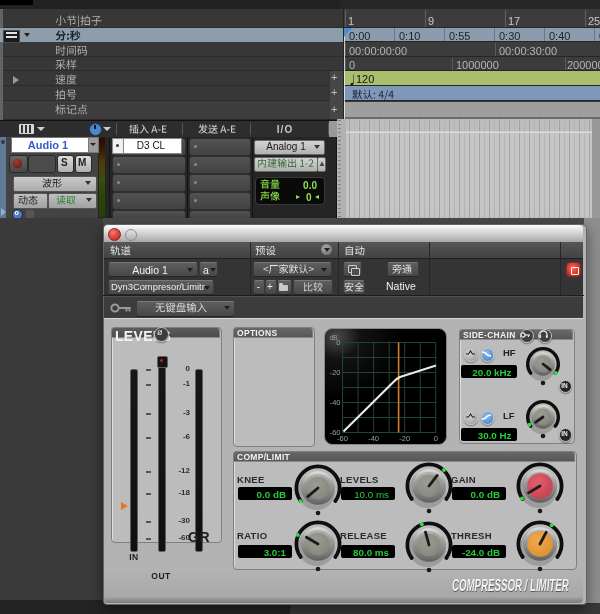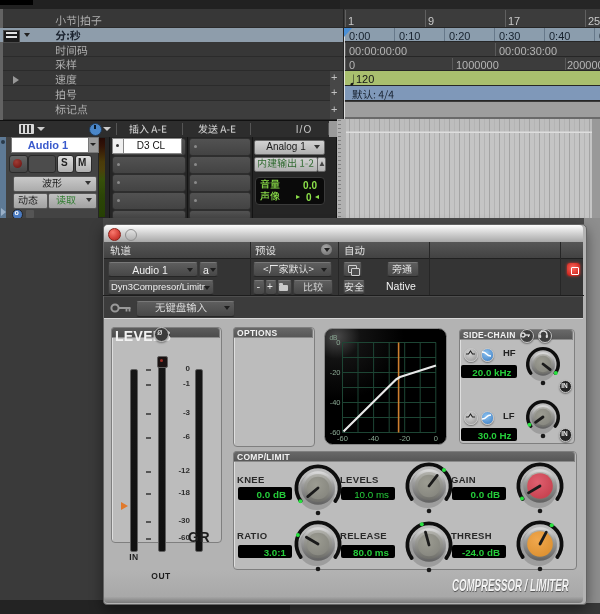--- a/index.html
+++ b/index.html
@@ -75,21 +75,21 @@
 <div class="a" style="left:425px;top:10px;width:1px;height:17px;background:#606060"></div>
 <div class="tx" style="left:428px;top:15px;font-size:11px;color:#c9c9c9">9</div>
 <div class="a" style="left:505px;top:10px;width:1px;height:17px;background:#606060"></div>
 <div class="tx" style="left:508px;top:15px;font-size:11px;color:#c9c9c9">17</div>
 <div class="a" style="left:585px;top:10px;width:1px;height:17px;background:#606060"></div>
 <div class="tx" style="left:588px;top:15px;font-size:11px;color:#c9c9c9">25</div>
 <div class="tx" style="left:349px;top:30px;font-size:11px;color:#17222e">0:00</div>
 <div class="a" style="left:394px;top:28px;width:1px;height:13px;background:#66788a"></div>
 <div class="tx" style="left:399px;top:30px;font-size:11px;color:#17222e">0:10</div>
 <div class="a" style="left:444px;top:28px;width:1px;height:13px;background:#66788a"></div>
-<div class="tx" style="left:449px;top:30px;font-size:11px;color:#17222e">0:20</div>
+<div class="tx" style="left:449px;top:30px;font-size:11px;color:#17222e">0:55</div>
 <div class="a" style="left:494px;top:28px;width:1px;height:13px;background:#66788a"></div>
 <div class="tx" style="left:499px;top:30px;font-size:11px;color:#17222e">0:30</div>
 <div class="a" style="left:544px;top:28px;width:1px;height:13px;background:#66788a"></div>
 <div class="tx" style="left:549px;top:30px;font-size:11px;color:#17222e">0:40</div>
 <div class="a" style="left:594px;top:28px;width:1px;height:13px;background:#66788a"></div>
 <div class="tx" style="left:599px;top:30px;font-size:11px;color:#17222e">0:50</div>
 <div class="a" style="left:344px;top:28px;width:256px;height:14px;overflow:hidden"></div>
 <div class="a" style="left:345px;top:43px;width:1px;height:13px;background:#5a5a5a"></div>
 <div class="a" style="left:495px;top:43px;width:1px;height:13px;background:#5a5a5a"></div>
 <div class="tx" style="left:349px;top:45px;font-size:11px;color:#b5b5b5">00:00:00:00</div>
@@ -145,21 +145,21 @@
 <div class="a" style="left:116px;top:123px;width:1px;height:12px;background:#555"></div>
 <div class="a" style="left:182px;top:123px;width:1px;height:12px;background:#555"></div>
 <div class="a" style="left:250px;top:123px;width:1px;height:12px;background:#555"></div>
 <div class="a" style="left:328px;top:123px;width:1px;height:12px;background:#555"></div>
 <svg style="position:absolute;left:129.0px;top:124.0px" width="38" height="11" viewBox="0 -8.80 38.04 11.00">
     <path fill="#c8c8c8" d="M7.4 -2.5V-1.7H8.3V-0.5H7.0V-5.2H9.5V-6.1H7.0V-7.2C7.8 -7.3 8.5 -7.5 9.1 -7.6L8.6 -8.4C7.5 -8.1 5.6 -7.8 4.0 -7.8C4.1 -7.5 4.2 -7.2 4.2 -7.0C4.8 -7.0 5.5 -7.1 6.2 -7.1V-6.1H3.7V-5.2H6.2V-0.5H4.8V-1.7H5.8V-2.5H4.8V-3.6C5.1 -3.7 5.5 -3.8 5.9 -3.9L5.5 -4.7C5.0 -4.5 4.4 -4.3 3.9 -4.1V0.8H4.8V0.4H8.3V0.9H9.2V-4.4H7.4V-3.6H8.3V-2.5ZM1.5 -8.4V-6.5H0.5V-5.6H1.5V-3.5L0.3 -3.2L0.5 -2.3L1.5 -2.6V-0.2C1.5 -0.1 1.5 -0.1 1.4 -0.1C1.3 -0.1 1.0 -0.1 0.7 -0.1C0.8 0.2 0.9 0.6 0.9 0.8C1.5 0.8 1.8 0.8 2.1 0.6C2.3 0.5 2.4 0.2 2.4 -0.2V-2.9L3.5 -3.2L3.4 -4.0L2.4 -3.8V-5.6H3.3V-6.5H2.4V-8.4Z M12.8 -7.5C13.5 -7.0 14.0 -6.5 14.4 -5.9C13.8 -3.1 12.6 -1.1 10.4 -0.0C10.6 0.2 11.1 0.6 11.2 0.8C13.2 -0.4 14.4 -2.2 15.2 -4.6C16.3 -2.7 17.1 -0.5 19.2 0.8C19.3 0.5 19.5 -0.1 19.7 -0.3C16.4 -2.3 16.6 -6.0 13.4 -8.3Z M22.2 0.0H23.4L24.1 -2.1H26.6L27.2 0.0H28.5L26.0 -7.4H24.7ZM24.3 -3.0 24.6 -4.0C24.9 -4.8 25.1 -5.6 25.3 -6.5H25.4C25.6 -5.6 25.8 -4.8 26.1 -4.0L26.3 -3.0Z M28.9 -2.4H31.6V-3.2H28.9Z M33.0 0.0H37.5V-1.0H34.2V-3.4H36.9V-4.3H34.2V-6.4H37.4V-7.4H33.0Z"></path>
   </svg>
 <svg style="position:absolute;left:198.0px;top:124.0px" width="38" height="11" viewBox="0 -8.80 38.04 11.00">
     <path fill="#c8c8c8" d="M6.7 -7.9C7.1 -7.5 7.7 -6.8 7.9 -6.4L8.7 -6.9C8.4 -7.3 7.9 -7.9 7.4 -8.3ZM1.4 -5.1C1.5 -5.3 1.9 -5.3 2.5 -5.3H3.8C3.2 -3.3 2.1 -1.7 0.2 -0.7C0.5 -0.5 0.8 -0.1 1.0 0.1C2.2 -0.7 3.1 -1.6 3.8 -2.8C4.2 -2.1 4.7 -1.6 5.2 -1.1C4.3 -0.6 3.4 -0.2 2.4 0.0C2.6 0.2 2.8 0.6 2.9 0.9C4.0 0.6 5.0 0.1 5.9 -0.5C6.8 0.1 7.9 0.6 9.1 0.9C9.2 0.6 9.5 0.2 9.7 0.0C8.5 -0.2 7.5 -0.6 6.7 -1.1C7.5 -1.9 8.2 -2.8 8.6 -4.1L8.0 -4.4L7.8 -4.4H4.6C4.7 -4.7 4.8 -5.0 4.9 -5.3H9.4V-6.2H5.2C5.3 -6.9 5.4 -7.6 5.5 -8.3L4.5 -8.5C4.4 -7.7 4.2 -6.9 4.1 -6.2H2.4C2.7 -6.8 3.0 -7.4 3.2 -8.0L2.2 -8.2C2.0 -7.4 1.6 -6.6 1.5 -6.4C1.4 -6.2 1.2 -6.0 1.1 -6.0C1.2 -5.8 1.3 -5.3 1.4 -5.1ZM5.9 -1.7C5.3 -2.2 4.8 -2.8 4.4 -3.5H7.3C7.0 -2.8 6.5 -2.1 5.9 -1.7Z M10.7 -7.9C11.2 -7.3 11.8 -6.5 12.1 -6.0L12.9 -6.5C12.6 -7.0 12.0 -7.8 11.5 -8.3ZM14.1 -8.1C14.4 -7.7 14.7 -7.0 14.9 -6.6H13.5V-5.8H15.8V-4.6V-4.5H13.2V-3.6H15.6C15.4 -2.8 14.8 -1.9 13.2 -1.3C13.4 -1.1 13.7 -0.8 13.9 -0.6C15.2 -1.2 16.0 -2.0 16.4 -2.8C17.2 -2.1 18.0 -1.2 18.5 -0.7L19.1 -1.4C18.6 -1.9 17.6 -2.9 16.8 -3.6H19.5V-4.5H16.7V-4.6V-5.8H19.2V-6.6H17.9C18.1 -7.1 18.5 -7.7 18.8 -8.2L17.8 -8.4C17.6 -7.9 17.2 -7.2 16.9 -6.6H15.1L15.8 -6.9C15.6 -7.3 15.2 -8.0 14.9 -8.4ZM12.6 -5.1H10.4V-4.2H11.7V-1.2C11.2 -1.1 10.7 -0.6 10.2 -0.0L10.8 0.9C11.3 0.2 11.7 -0.4 12.0 -0.4C12.2 -0.4 12.6 -0.1 13.0 0.2C13.8 0.6 14.6 0.7 15.9 0.7C17.0 0.7 18.8 0.7 19.5 0.6C19.5 0.3 19.6 -0.2 19.8 -0.4C18.7 -0.3 17.1 -0.2 16.0 -0.2C14.8 -0.2 13.9 -0.3 13.2 -0.7C12.9 -0.8 12.7 -1.0 12.6 -1.1Z M22.2 0.0H23.4L24.1 -2.1H26.6L27.2 0.0H28.5L26.0 -7.4H24.7ZM24.3 -3.0 24.6 -4.0C24.9 -4.8 25.1 -5.6 25.3 -6.5H25.4C25.6 -5.6 25.8 -4.8 26.1 -4.0L26.3 -3.0Z M28.9 -2.4H31.6V-3.2H28.9Z M33.0 0.0H37.5V-1.0H34.2V-3.4H36.9V-4.3H34.2V-6.4H37.4V-7.4H33.0Z"></path>
   </svg>
-<div class="tx" style="left:304px;top:124px;font-size:10px;font-weight:normal;color:#c8c8c8;transform:translateX(-50%);letter-spacing:1px">I/O</div>
+<div class="tx" style="left:285px;top:124px;font-size:10px;font-weight:bold;color:#c8c8c8;transform:translateX(-50%);letter-spacing:1px">I/O</div>
 <div class="a" style="left:329px;top:121px;width:8px;height:16px;background:#9a9a9a"></div>
 <div class="a" style="left:19px;top:124px;width:15px;height:10px;background:#d8d8d8;border-radius:1px"></div>
 <div class="a" style="left:21px;top:125px;width:2px;height:8px;background:#333"></div>
 <div class="a" style="left:25px;top:125px;width:2px;height:8px;background:#333"></div>
 <div class="a" style="left:29px;top:125px;width:2px;height:8px;background:#333"></div>
 <div class="a" style="left:37px;top:127px;width:0;height:0;border-top:4px solid #ccc;border-left:4px solid transparent;border-right:4px solid transparent"></div>
 <div class="a" style="left:89px;top:123px;width:11px;height:11px;border-radius:50%;background:#4a86c8;border:1px solid #203a58"></div>
 <div class="a" style="left:94px;top:125px;width:1.5px;height:4px;background:#0a1a2a"></div>
 <div class="a" style="left:103px;top:127px;width:0;height:0;border-top:4px solid #ccc;border-left:4px solid transparent;border-right:4px solid transparent"></div>
 <div class="a" style="left:0;top:137px;width:337px;height:81px;background:#252525"></div>

